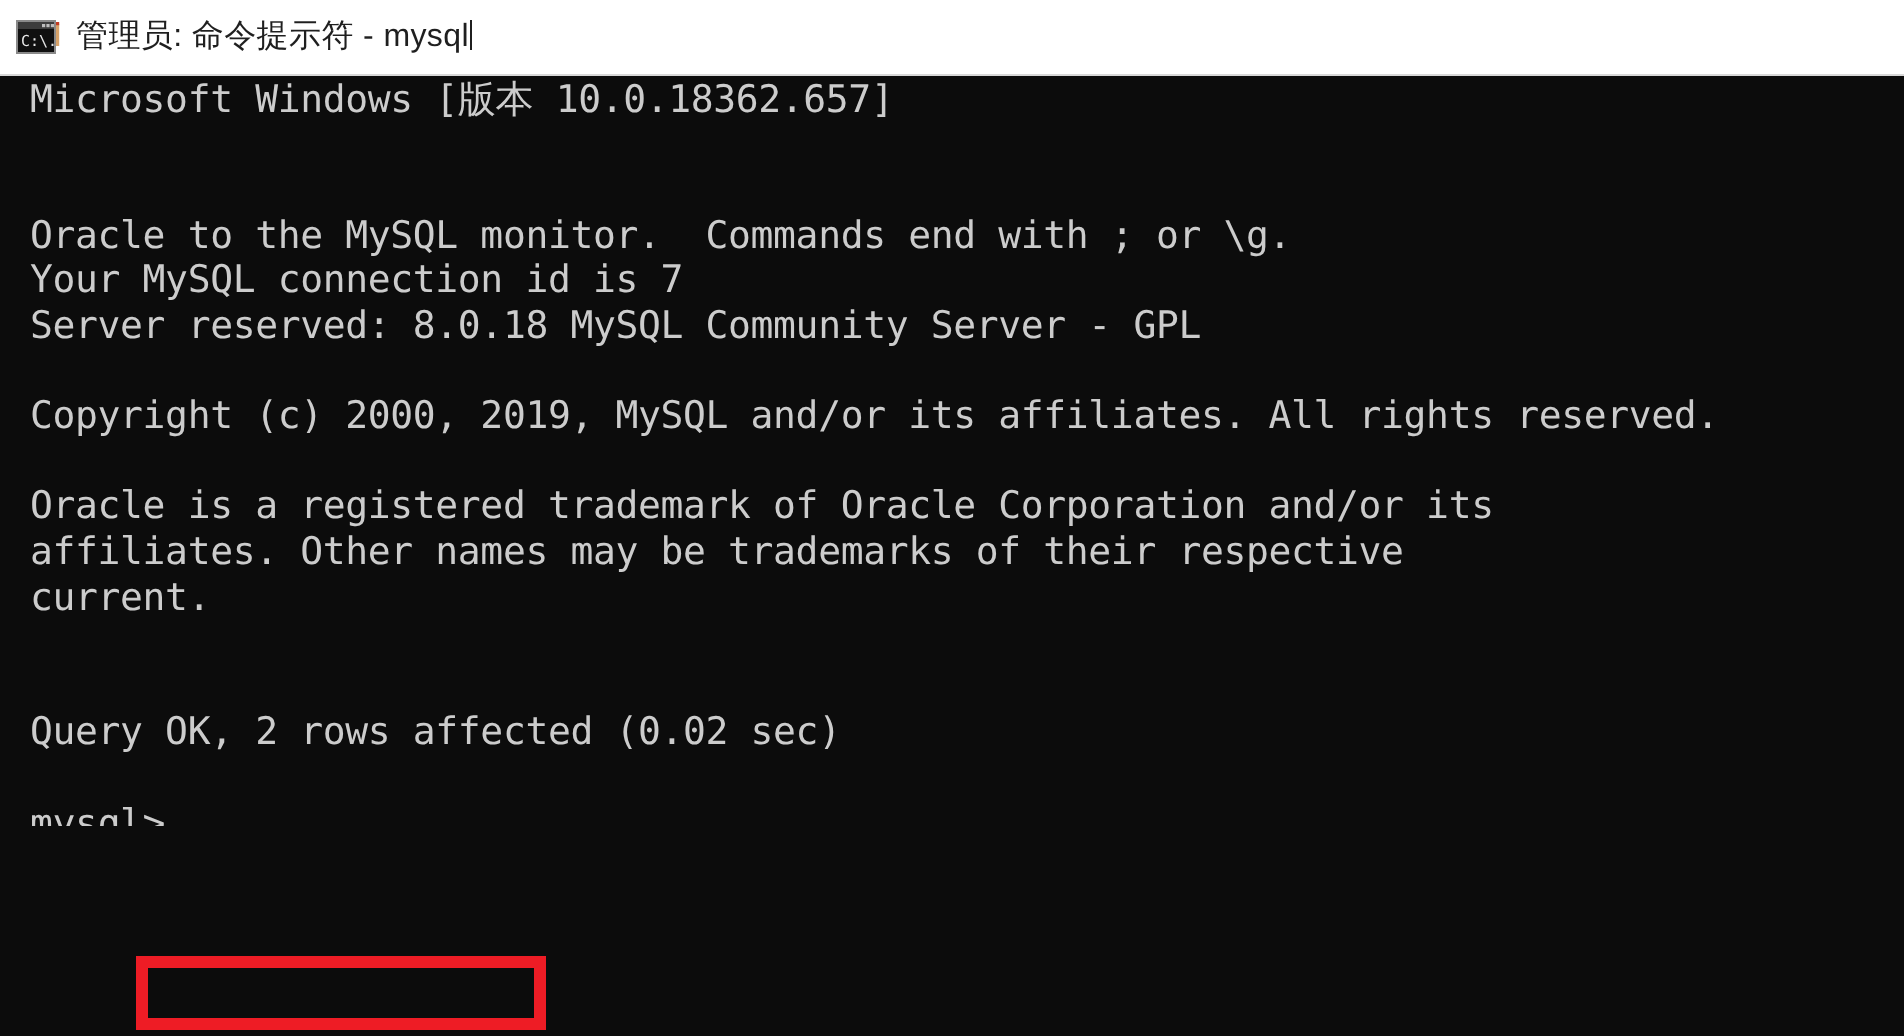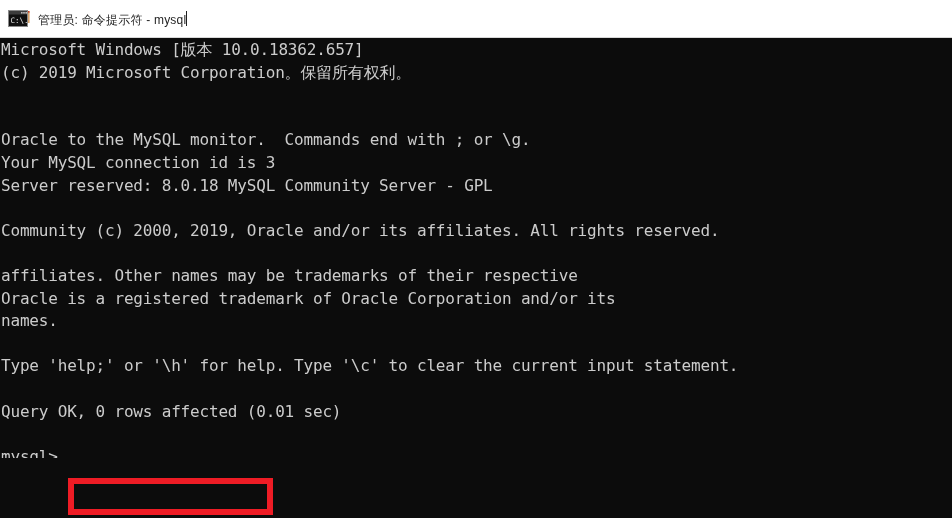--- a/index.html
+++ b/index.html
@@ -31,21 +31,21 @@
   #app-icon {
     width: 22px;
     height: 18px;
     margin-left: 8px;
     margin-right: 8px;
     flex: 0 0 auto;
     position: relative;
   }
   #titletext {
     font-family: "Liberation Sans", sans-serif;
-    font-size: 12px;
+    font-size: 16px;
     color: #1f1f1f;
     letter-spacing: 0.2px;
     white-space: nowrap;
     line-height: 1;
   }
   #title-caret {
     display: inline-block;
     width: 1px;
     height: 15px;
     background: #1f1f1f;
@@ -66,25 +66,25 @@
   #lines {
     position: absolute;
     left: 0;
     top: 1px;
     width: 952px;
   }
   .ln {
     height: 22.6px;
     line-height: 22.6px;
     font-family: "DejaVu Sans Mono", monospace;
-    font-size: 16px;
+    font-size: 19px;
     color: #cccccc;
     white-space: pre;
     letter-spacing: -0.18px;
-    padding-left: 1px;
+    padding-left: 15px;
     box-sizing: border-box;
   }
   .ln.cjk {
     font-family: "DejaVu Sans Mono", "DejaVu Sans", monospace;
   }
   .ln.blank {
     color: transparent;
   }
   .ln.clipped {
     height: 12px;
@@ -121,36 +121,34 @@
         <rect x="20" y="2" width="1.6" height="11" fill="#d8a36a"></rect>
         <rect x="20" y="1" width="1.6" height="1.6" fill="#c23b22"></rect>
       </svg>
     </span>
     <span id="titletext"><span>管理员: 命令提示符 - mysql</span><span id="title-caret"></span></span>
   </div>
 
   <div id="console">
     <div id="lines">
         <div class="ln cjk">Microsoft Windows [版本 10.0.18362.657]</div>
-        <div class="ln cjk">(c) 2019 Microsoft Corporation。保留所有权利。</div>
         <div class="ln blank"></div>
         <div class="ln blank"></div>
         <div class="ln">Oracle to the MySQL monitor.  Commands end with ; or \g.</div>
-        <div class="ln">Your MySQL connection id is 3</div>
+        <div class="ln">Your MySQL connection id is 7</div>
         <div class="ln">Server reserved: 8.0.18 MySQL Community Server - GPL</div>
         <div class="ln blank"></div>
-        <div class="ln">Community (c) 2000, 2019, Oracle and/or its affiliates. All rights reserved.</div>
+        <div class="ln">Copyright (c) 2000, 2019, MySQL and/or its affiliates. All rights reserved.</div>
         <div class="ln blank"></div>
+        <div class="ln">Oracle is a registered trademark of Oracle Corporation and/or its</div>
         <div class="ln">affiliates. Other names may be trademarks of their respective</div>
-        <div class="ln">Oracle is a registered trademark of Oracle Corporation and/or its</div>
-        <div class="ln">names.</div>
+        <div class="ln">current.</div>
         <div class="ln blank"></div>
-        <div class="ln">Type 'help;' or '\h' for help. Type '\c' to clear the current input statement.</div>
         <div class="ln blank"></div>
-        <div class="ln">Query OK, 0 rows affected (0.01 sec)</div>
+        <div class="ln">Query OK, 2 rows affected (0.02 sec)</div>
         <div class="ln blank"></div>
         <div class="ln clipped">mysql&gt;</div>
       </div>
 
     <div id="highlight-box"></div>
 
   </div>
 
 </div>
 

